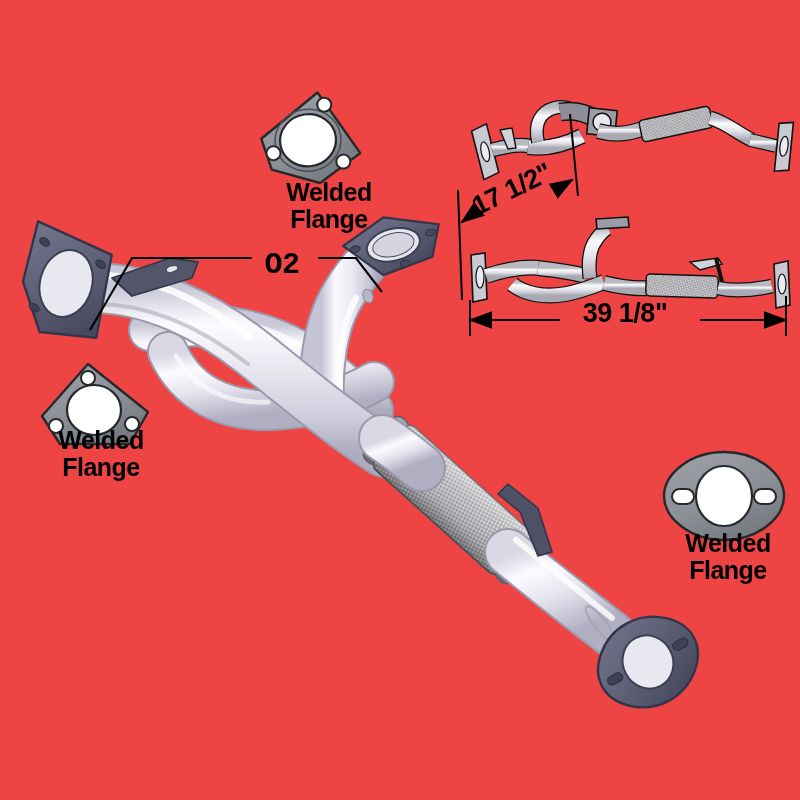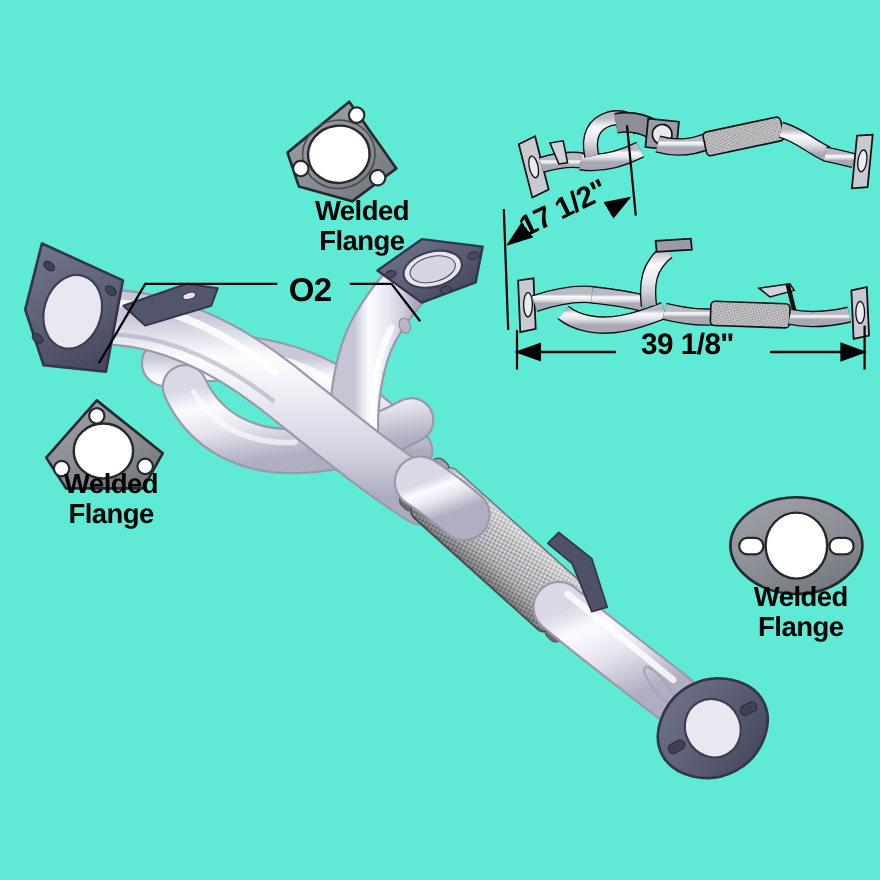--- a/index.html
+++ b/index.html
@@ -1,29 +1,29 @@
 <!DOCTYPE html>
 <html><head>
 <meta charset="utf-8">
 <style>
   html,body{margin:0;padding:0;background:#ffffff;}
   body{width:800px;height:800px;overflow:hidden;
        font-family:"Liberation Sans","DejaVu Sans",sans-serif;}
-  #stage{position:relative;width:800px;height:800px;background:#5eead4;}
+  #stage{position:relative;width:800px;height:800px;background:#ef4444;}
   svg.layer{position:absolute;left:0;top:0;width:800px;height:800px;}
   .lbl{position:absolute;font-weight:bold;color:#000;letter-spacing:-0.5px;
        line-height:1.08;text-align:center;white-space:pre;}
   .lbl-flange{font-size:25px;}
   .lbl-o2{font-size:30px;}
   .lbl-part{font-size:34px;letter-spacing:0px;}
   .lbl-dim{font-size:27px;font-weight:bold;}
   #lbl-welded-top{left:244px;top:179px;width:170px;}
   #lbl-welded-left{left:12px;top:427px;width:178px;}
   #lbl-welded-right{left:645px;top:530px;width:166px;}
-  #lbl-o2{left:252px;top:249px;width:60px;}
+  #lbl-o2{left:252px;top:249px;width:60px;font-family:Liberation Mono, monospace;}
   #lbl-part{left:45px;top:659px;width:200px;text-align:left;}
   #dim-17{left:447px;top:175px;width:130px;
           transform:rotate(-26deg);transform-origin:50% 50%;}
   #dim-39{left:545px;top:299px;width:160px;}
 </style>
 </head>
 <body>
 
 <div id="stage">
 

